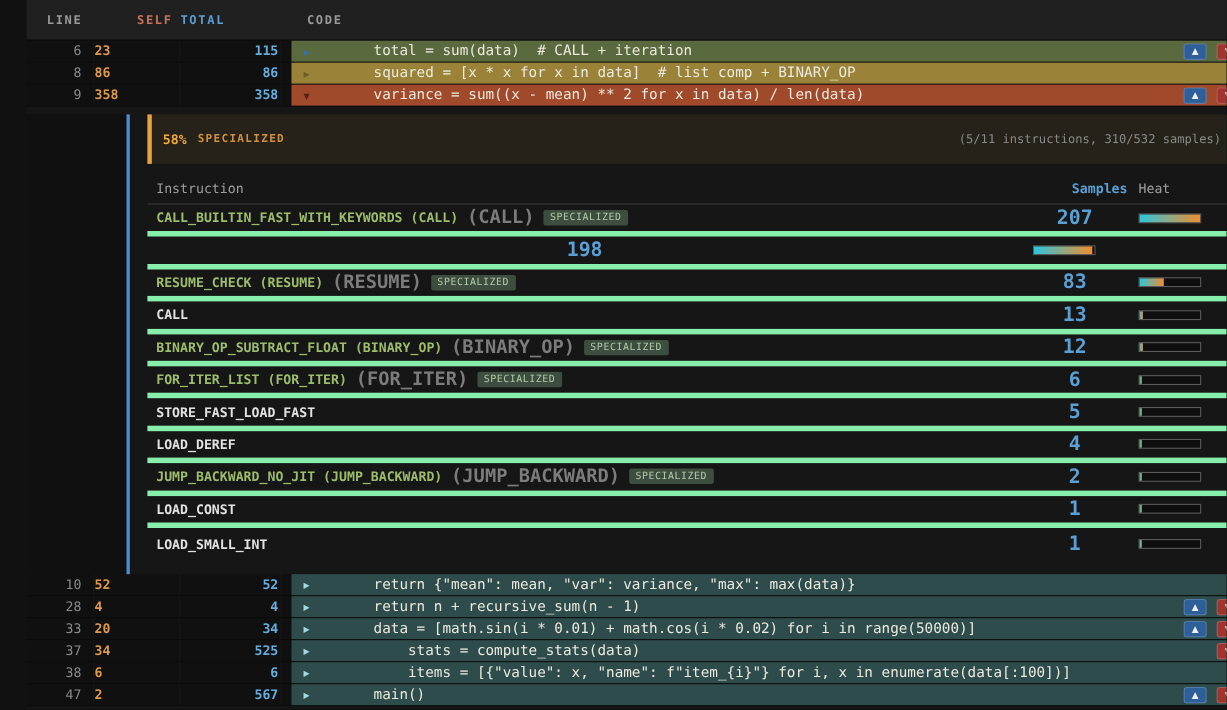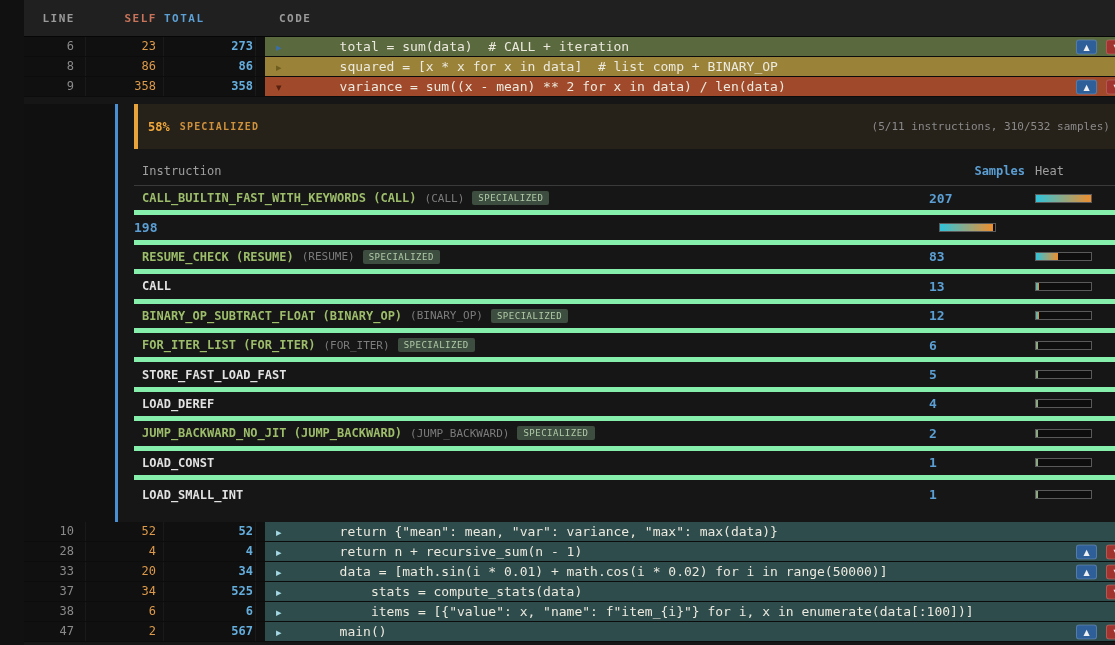--- a/index.html
+++ b/index.html
@@ -15,21 +15,21 @@
   .hdr .c-self  { text-align:right; padding-right:7px;  color:var(--self_orange,#c9745a); }
   .hdr .c-total { padding-right:2px;  color:var(--blue,#5b9fd4); }
   .hdr .c-code  { padding-left:14px; color:#9a9a9a; }
 
   
   .row { display:grid; grid-template-columns:62px 78px 92px 9px 1fr; height:20px;
          border-bottom:1px solid rgba(0,0,0,0.45); }
   .gut { background:var(--gutter,#101010); font-size:12px; line-height:19px;
          border-right:1px solid #1a1a1a; }
   .ln { text-align:right; padding-right:11px; color:#8a8a8a; }
-  .sv { text-align:right; padding-right:7px; color:var(--self_val,#dd9a4a); font-weight:normal; }
+  .sv { padding-right:7px; color:var(--self_val,#dd9a4a); font-weight:bold; }
   .tv { text-align:right; padding-right:2px; color:var(--total_val,#64aede); font-weight:bold; }
   .gapcell { background:var(--gutter,#101010); border-right:none; }
   .codecell { position:relative; display:flex; align-items:center; font-size:13px; color:#ece9df; cursor:pointer; }
   .codecell pre { font:inherit; white-space:pre; padding-left:12px; }
   .arrow { position:absolute; left:11px; top:50%; transform:translateY(-50%);
            font-family:"DejaVu Sans",sans-serif; font-size:11px; line-height:1; }
   .btns { position:absolute; right:12px; top:50%; transform:translateY(-50%); display:flex; gap:9px; }
   .btn { display:inline-block; width:21px; height:15px; border-radius:3px; border:1px solid rgba(255,255,255,0.18);
          font-family:"DejaVu Sans",sans-serif; font-size:8px; line-height:13px; text-align:center;
          color:#efefef; cursor:pointer; }
@@ -62,45 +62,45 @@
   .dt-header .h-name { padding-left:8px; }
   .dt-header .h-samples { text-align:right; color:var(--blue,#5b9fd4); font-weight:bold; }
   .dt-header .h-heat { padding-left:10px; }
 
   .dt-row { display:grid; grid-template-columns:1fr 96px 96px; height:29.4px; align-items:center;
             border-bottom:5px solid #86efac; }
   .dt-row:last-child { border-bottom:none; }
   .i-name { padding-left:8px; display:flex; align-items:center; gap:8px; white-space:nowrap;
             font-size:12px; font-weight:bold; color:#e2e2e2; }
   .i-name.spec .nm { color:var(--spec_green,#9dbd6b); }
-  .fam { color:#7c7c7c; font-weight:normal; font-size:11px; }
+  .fam { color:#7c7c7c; font-weight:bold; font-size:17px; }
   .badge { background:#3d4d3f; color:#b0cba8; font-size:9px; font-weight:normal;
            padding:2px 6px; border-radius:2px; letter-spacing:0.5px; }
-  .i-samples { text-align:left; color:var(--blue,#5b9fd4); font-weight:bold; font-size:13px; }
+  .i-samples { text-align:center; color:var(--blue,#5b9fd4); font-weight:bold; font-size:18px; }
   .i-heat { padding-left:10px; }
   .heatbar { width:57px; height:9px; border:1px solid #5a5a5a; background:#0e0e0e; }
   .heatbar .fill { height:100%; min-width:2px;
                    background:linear-gradient(90deg,var(--bar_start,#2fc4dc),var(--bar_end,#ef8e2e)); }
 </style>
 </head>
 <body>
 
 <div class="app">
   <div class="hdr">
     <div class="c-line">LINE</div>
     <div class="c-self">SELF</div>
     <div class="c-total">TOTAL</div>
     <div></div>
     <div class="c-code">CODE</div>
   </div>
   <div id="rows">
   <div class="row heat-green">
     <div class="gut ln">6</div>
     <div class="gut sv">23</div>
-    <div class="gut tv">273</div>
+    <div class="gut tv">115</div>
     <div class="gut gapcell"></div>
     <div class="codecell">
       <span class="arrow">▸</span>
       <pre class="code-text">        total = sum(data)  # CALL + iteration</pre>
       <span class="btns">
         <span class="btn up">▲</span>
         <span class="btn down">▼</span>
       </span>
     </div>
   </div>

